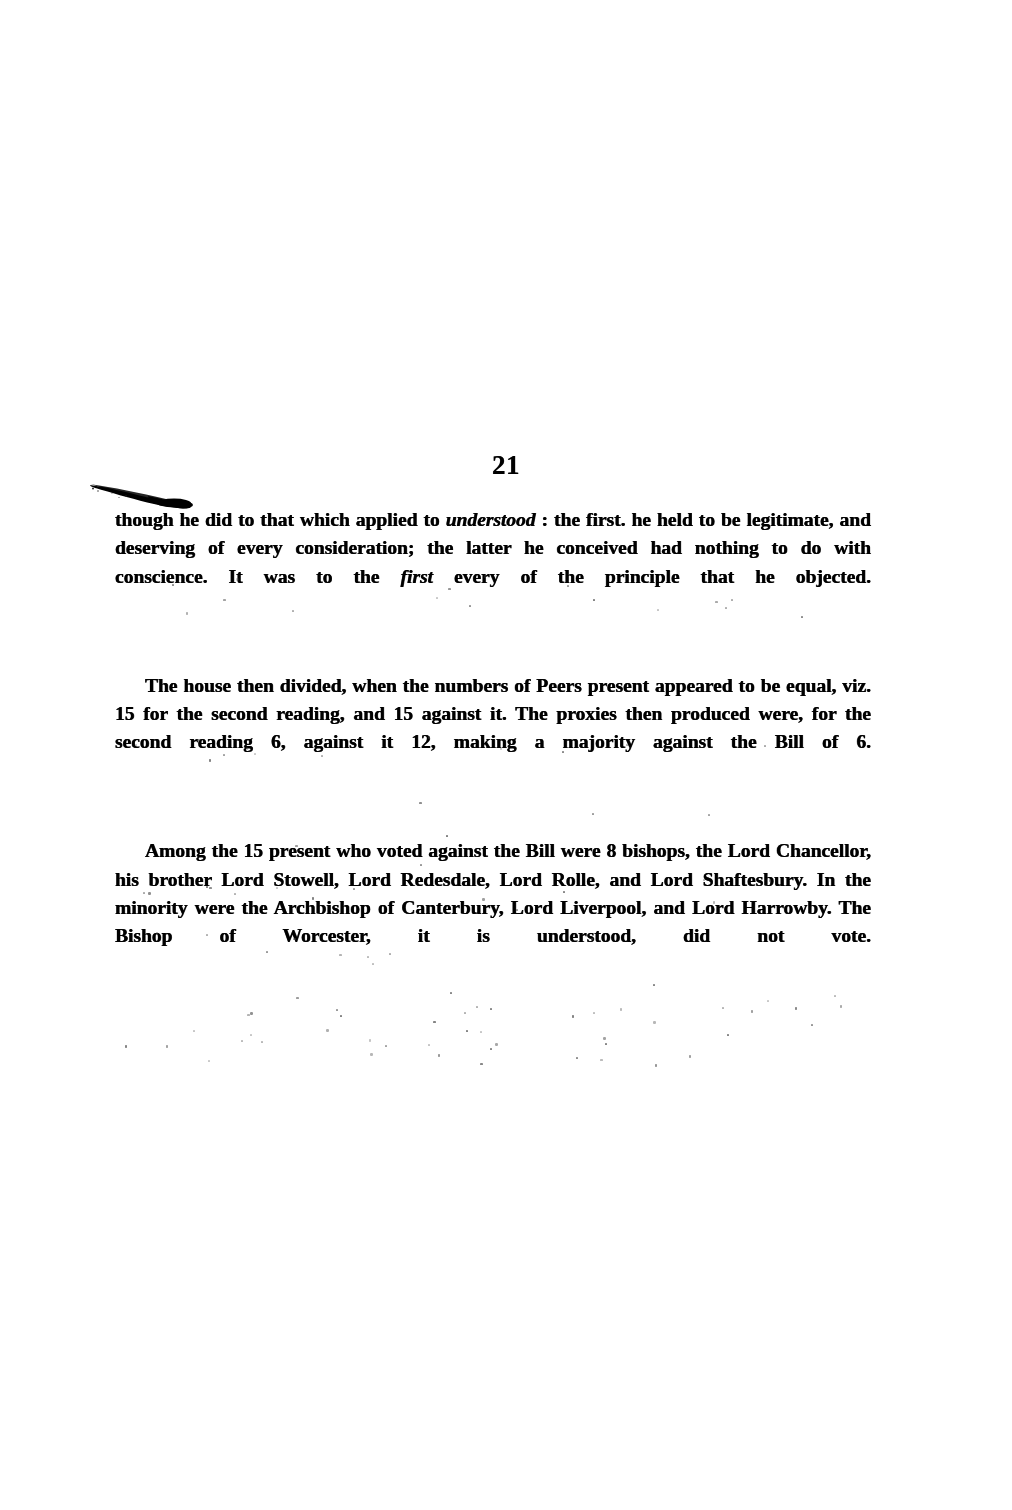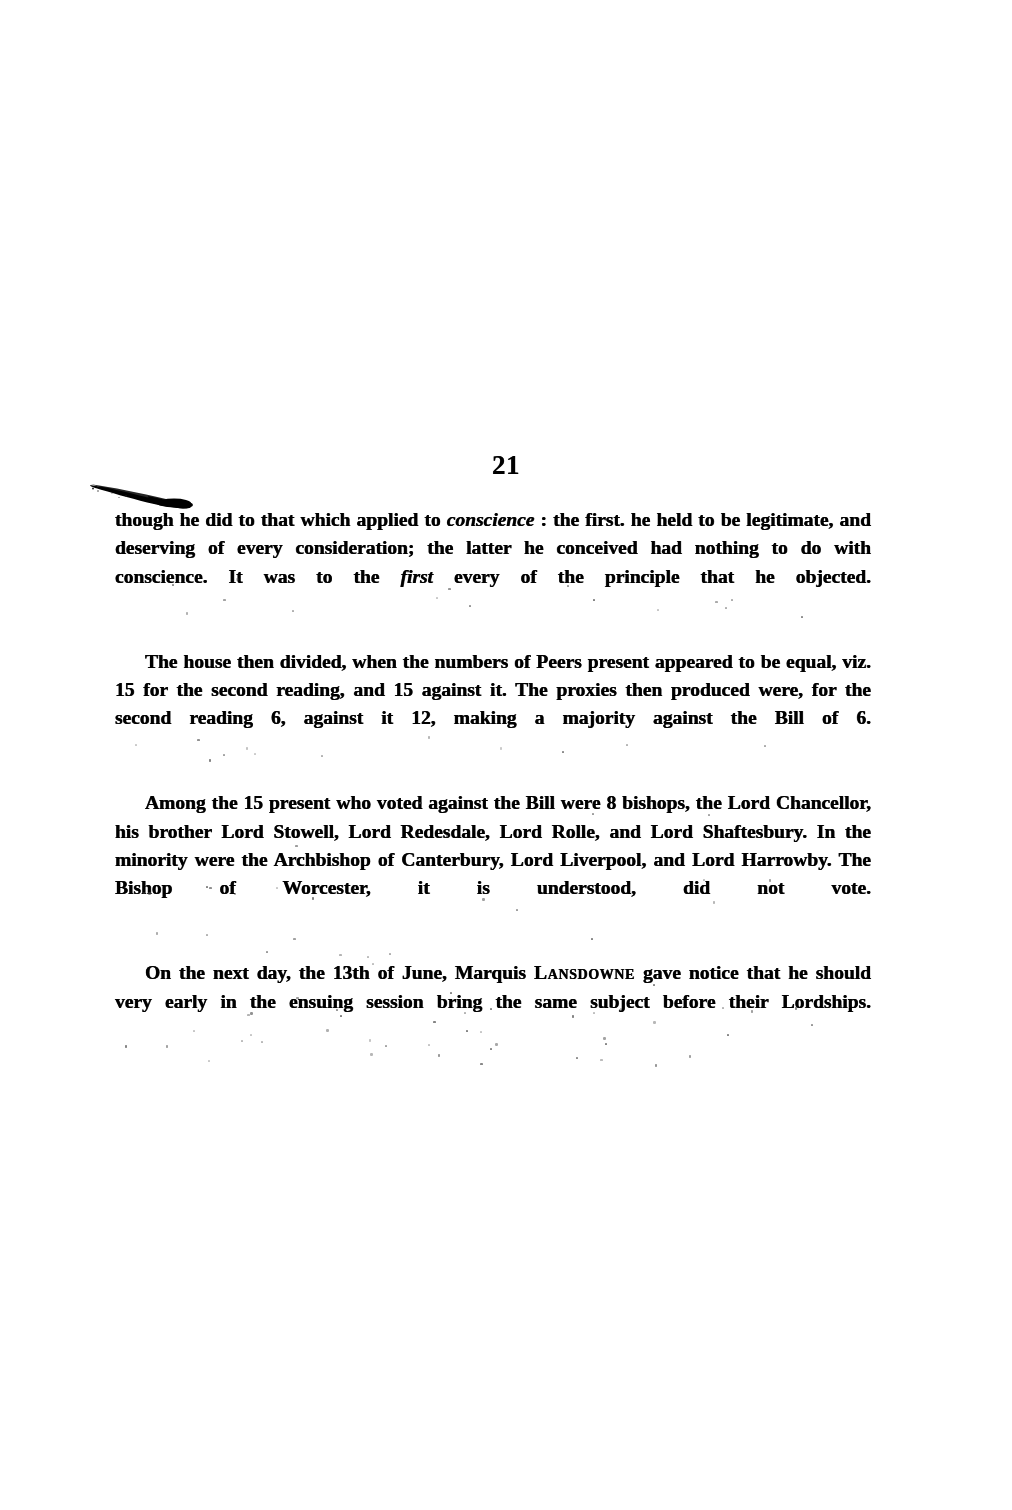--- a/index.html
+++ b/index.html
@@ -71,21 +71,21 @@
       0.4px 0 0 rgba(0,0,0,0.62),
       -0.35px 0 0 rgba(0,0,0,0.45),
       0 0.35px 0 rgba(0,0,0,0.40);
   }
   .para {
     margin: 0 0 0 0;
     text-align: justify;
     text-indent: 0;
   }
   .para + .para {
-    margin-top: 28px;
+    margin-top: 52px;
   }
   .para.indented {
     text-indent: 30px;
   }
   
   .para::after {
     content: "";
     display: inline-block;
     width: 100%;
   }
@@ -133,34 +133,31 @@
       <circle cx="10" cy="15" r="0.7" fill="#222222"></circle>
       <circle cx="24" cy="17" r="0.6" fill="#2a2a2a"></circle>
       <circle cx="38" cy="20" r="0.8" fill="#222222"></circle>
       <circle cx="31" cy="21.5" r="0.5" fill="#333333"></circle>
     </svg>
   </div>
 
   <div class="textblock">
 
     <p class="para">
-      <span>though he did to that which applied to </span><em class="ital">conscience</em><span> : the first. he held to be legitimate, and deserving of every consideration; the latter he conceived had nothing to do with conscience. It was to the </span><em class="ital">first</em><span> every of the principle that he objected.</span>
+      <span>though he did to that which applied to </span><em class="ital">understood</em><span> : the first. he held to be legitimate, and deserving of every consideration; the latter he conceived had nothing to do with conscience. It was to the </span><em class="ital">first</em><span> every of the principle that he objected.</span>
     </p>
 
     <p class="para indented">
       <span>The house then divided, when the numbers of Peers present appeared to be equal, viz. 15 for the second reading, and 15 against it. The proxies then produced were, for the second reading 6, against it 12, making a majority against the Bill of 6.</span>
     </p>
 
     <p class="para indented">
       <span>Among the 15 present who voted against the Bill were 8 bishops, the Lord Chancellor, his brother Lord Stowell, Lord Redesdale, Lord Rolle, and Lord Shaftesbury. In the minority were the Archbishop of Canterbury, Lord Liverpool, and Lord Harrowby. The Bishop of Worcester, it is understood, did not vote.</span>
     </p>
 
-    <p class="para indented">
-      <span>On the next day, the 13th of June, Marquis </span><span class="smallcaps">Lansdowne</span><span> gave notice that he should very early in the ensuing session bring the same subject before their Lordships.</span>
-    </p>
 
   </div>
 
   <div class="speckles" id="speckles">
       <span style="width: 1.5px; height: 1.5px; left: 725px; top: 607px; opacity: 0.46;"></span>
       <span style="width: 1.5px; height: 1.5px; left: 292px; top: 610px; opacity: 0.45;"></span>
       <span style="width: 2.6px; height: 1.5px; left: 715px; top: 601px; opacity: 0.47;"></span>
       <span style="width: 1.5px; height: 1.5px; left: 657px; top: 609px; opacity: 0.32;"></span>
       <span style="width: 2.6px; height: 1.5px; left: 223px; top: 599px; opacity: 0.51;"></span>
       <span style="width: 1.5px; height: 1.5px; left: 436px; top: 597px; opacity: 0.31;"></span>

